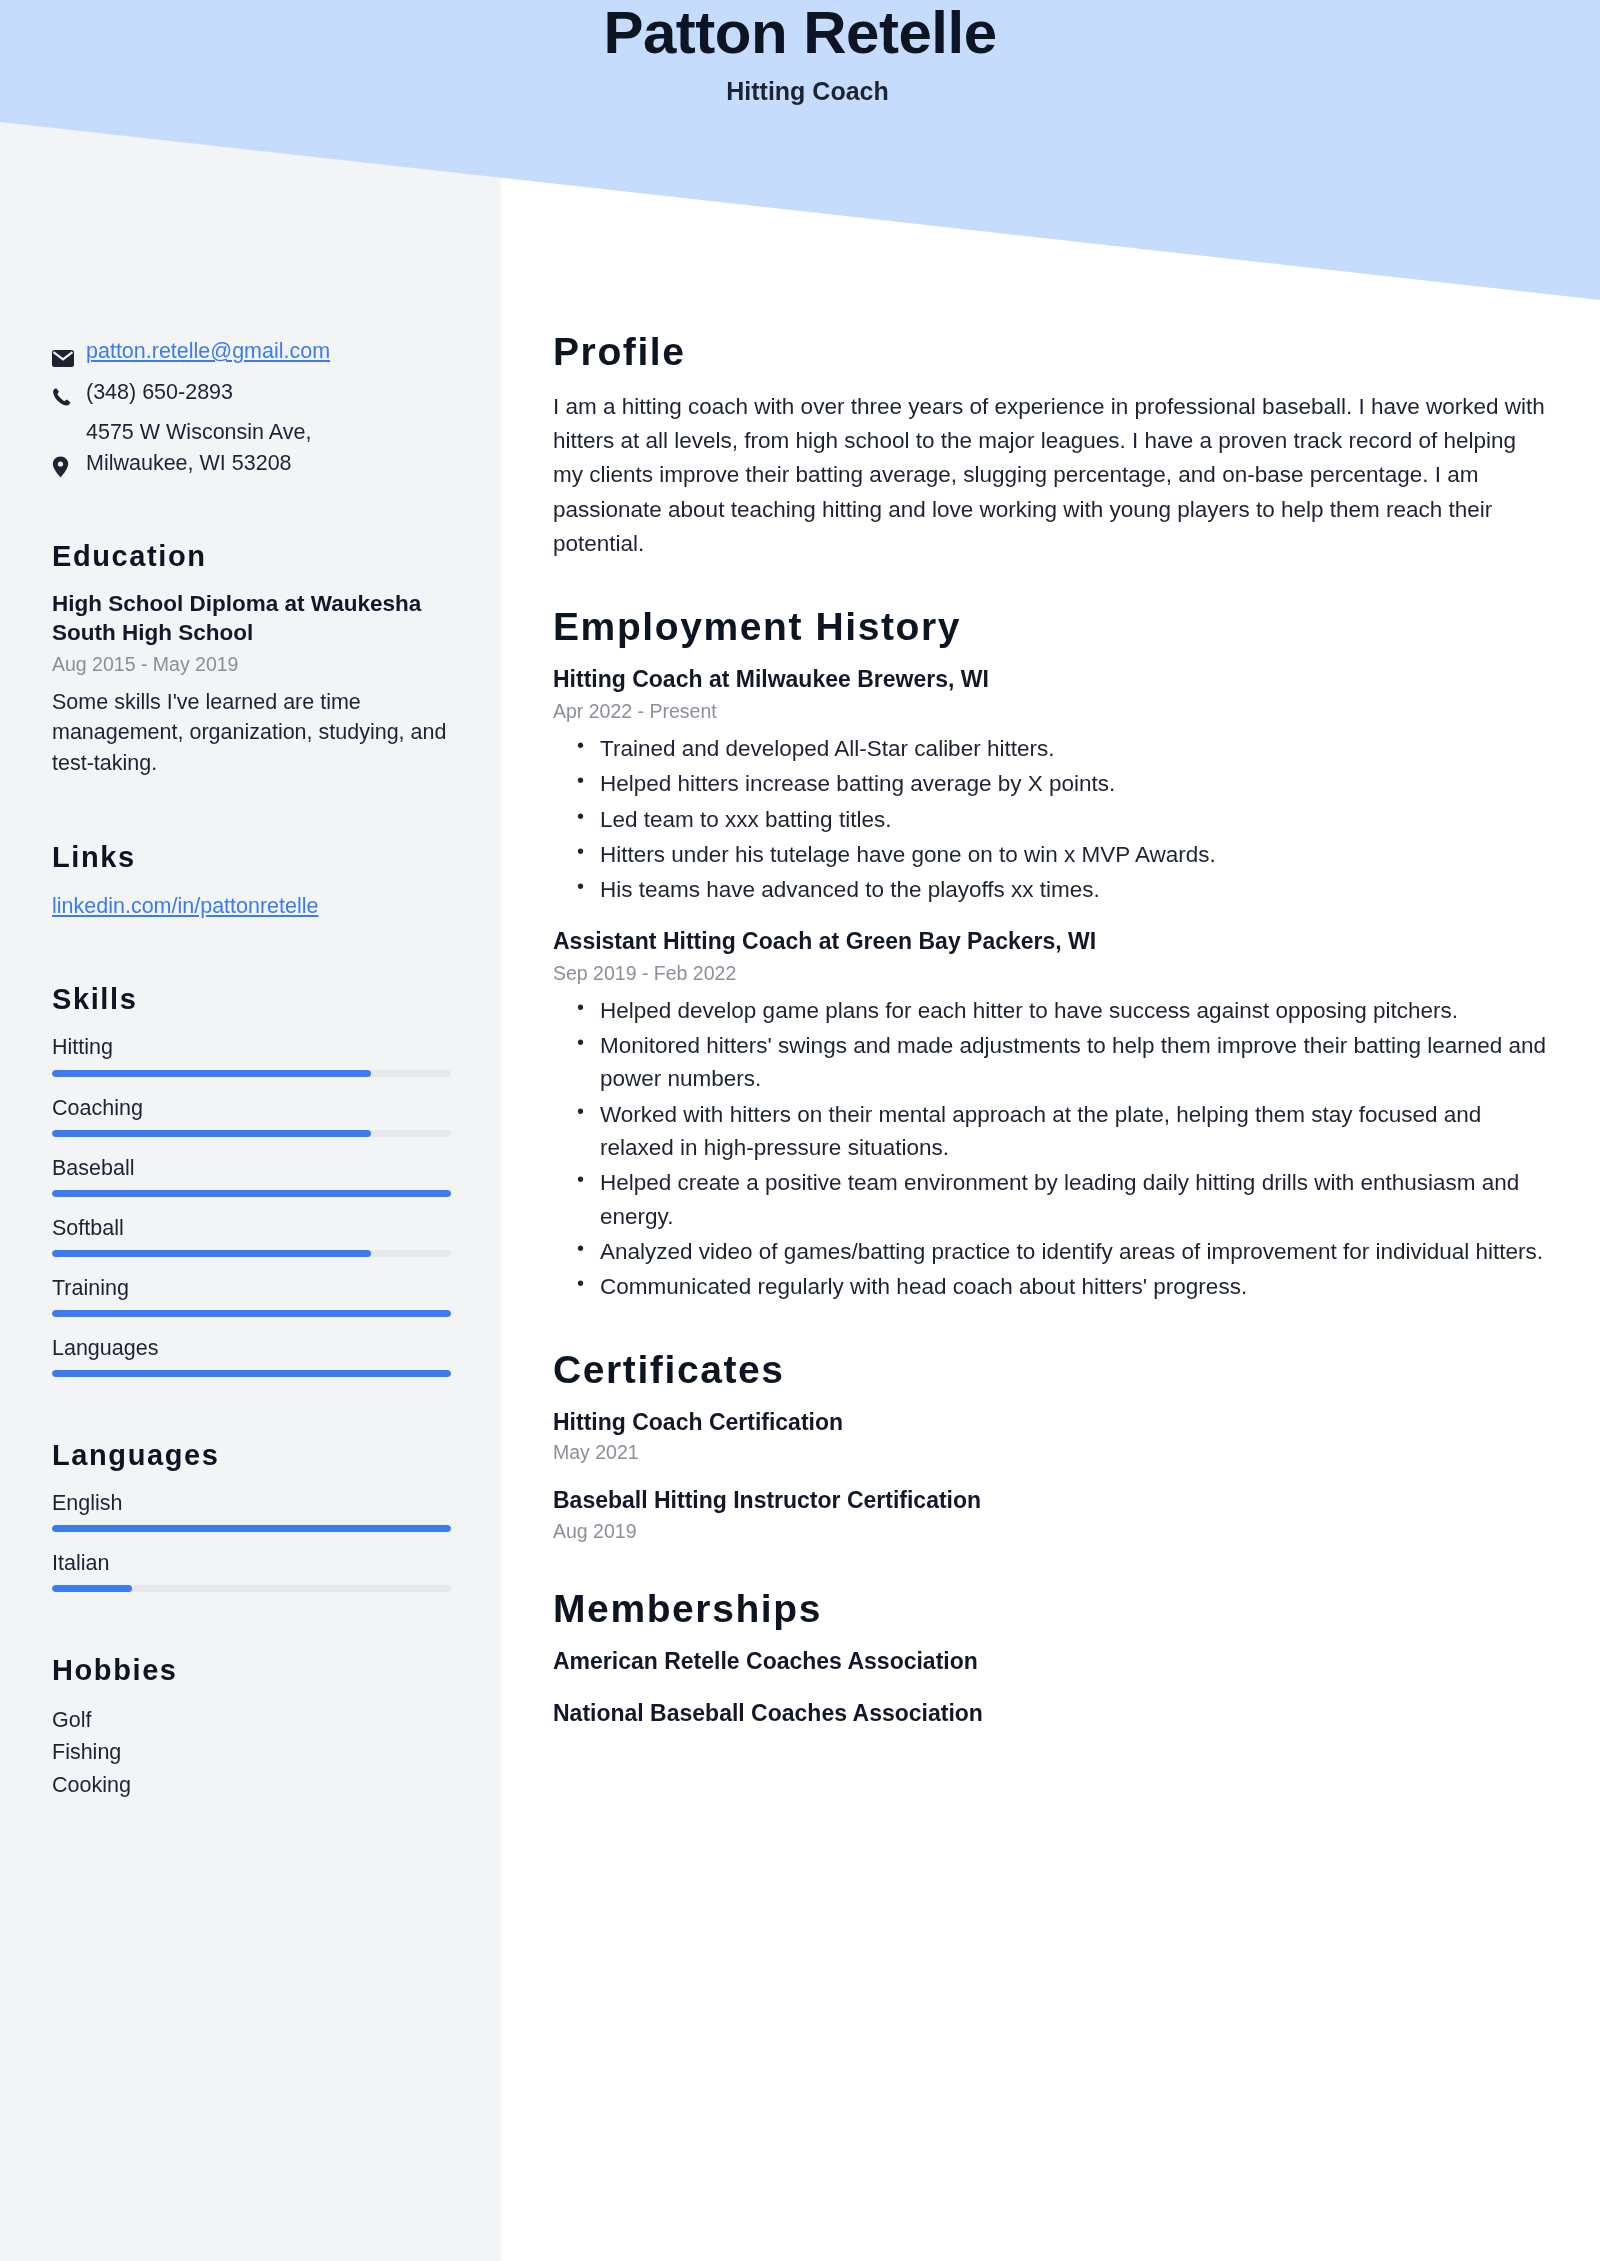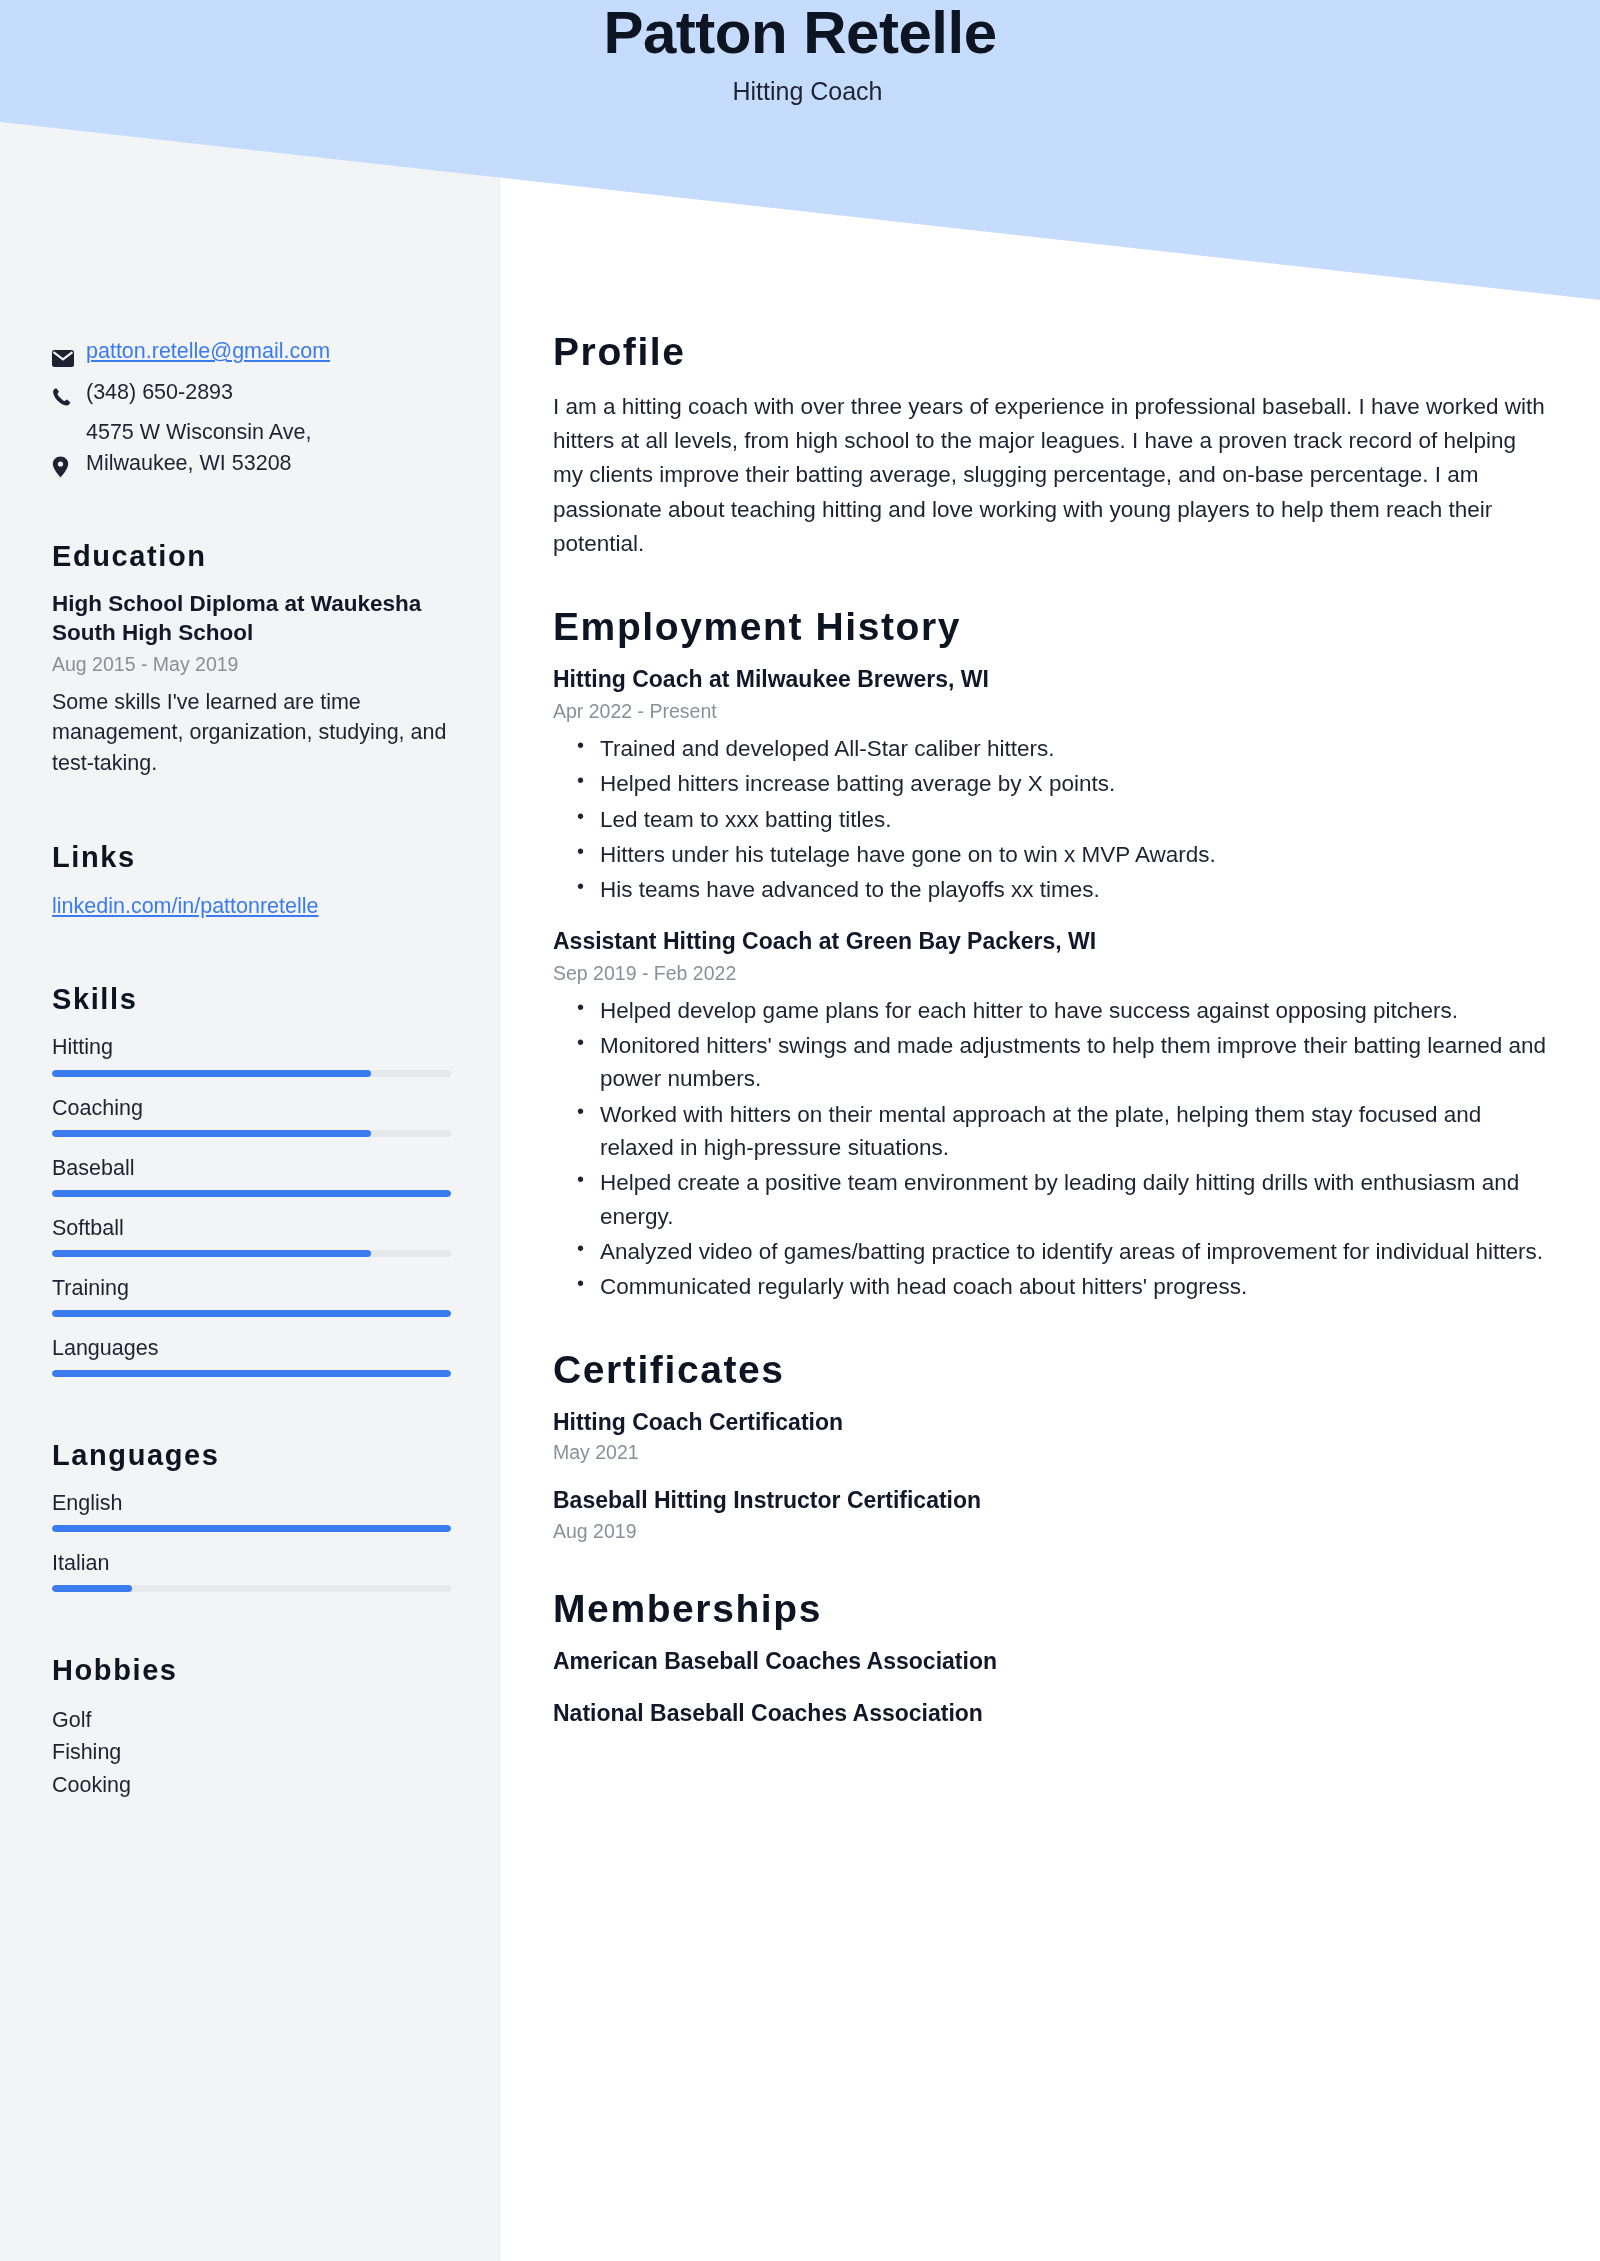--- a/index.html
+++ b/index.html
@@ -52,21 +52,21 @@
   }
   .name {
     font-size:60px;
     font-weight:bold;
     letter-spacing:-0.5px;
     color:#0d1422;
     line-height:1.1;
   }
   .job-title {
     font-size:25px;
-    font-weight:400;
+    font-weight:700;
     color:#1d2333;
     margin-top:10px;
     line-height:1.2;
     margin-left:15px;
   }
 
   
   .sidebar {
     position:absolute;
     left:0; top:0;
@@ -420,19 +420,19 @@
           <div class="cert">
             <div class="cert-title">Baseball Hitting Instructor Certification</div>
             <div class="cert-date">Aug 2019</div>
           </div>
         </div>
     </div>
 
     <div class="main-sec">
       <div class="main-sec-title">Memberships</div>
       <div id="members-list">
-          <div class="member">American Baseball Coaches Association</div>
+          <div class="member">American Retelle Coaches Association</div>
           <div class="member">National Baseball Coaches Association</div>
         </div>
     </div>
 
   </div>
 </div>
 
 </body></html>

